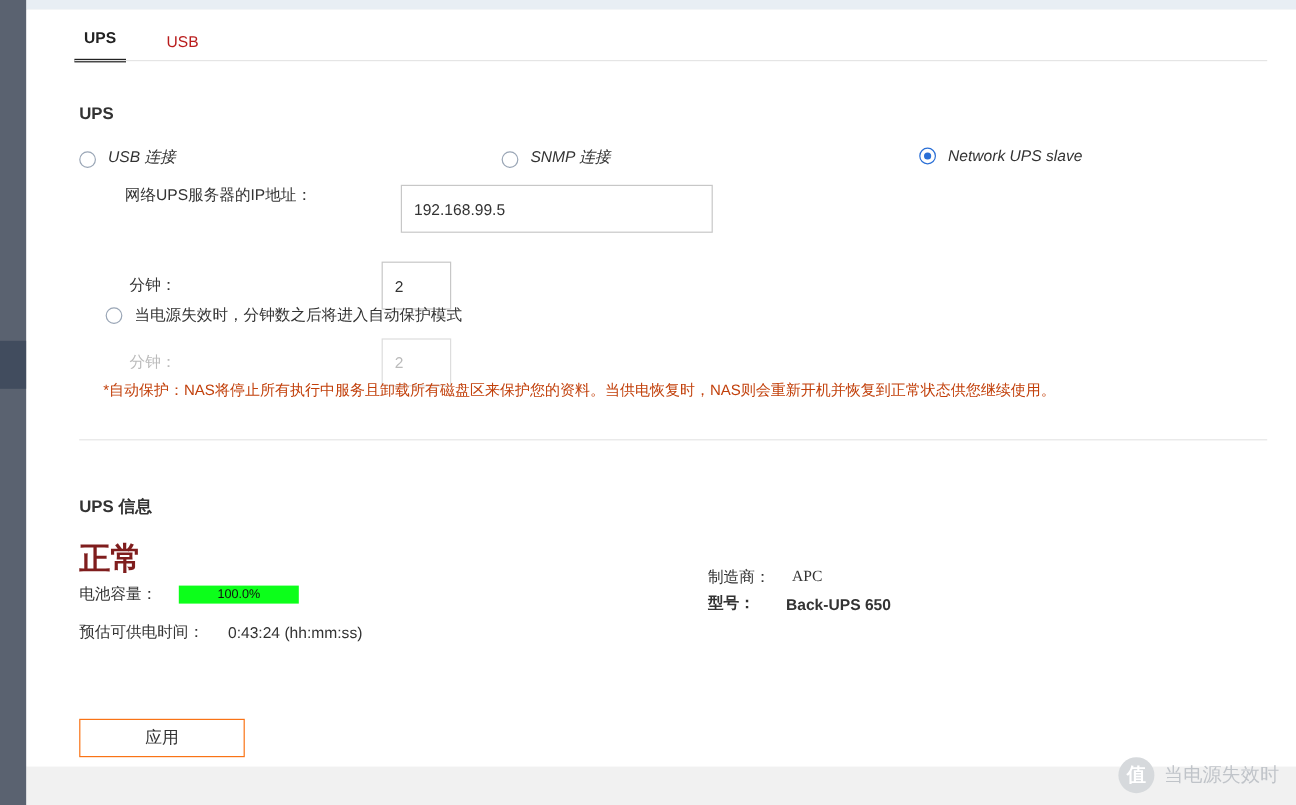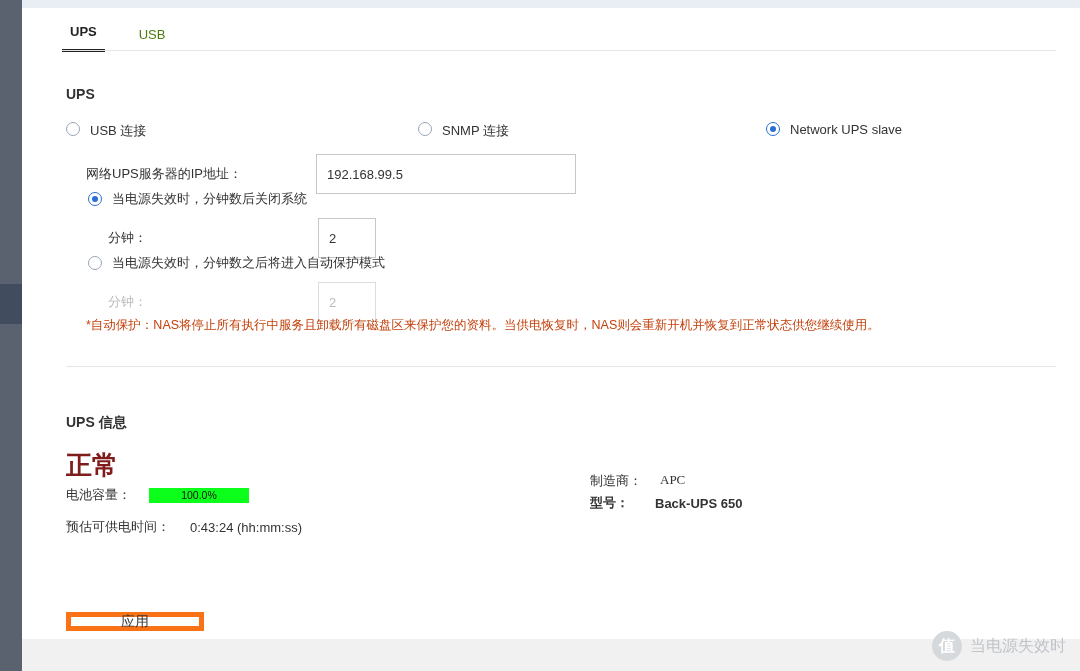--- a/index.html
+++ b/index.html
@@ -43,21 +43,21 @@
     .tabs {
       position: absolute;
       left: 40px; top: 8px;
       display: flex;
       gap: 26px;
       align-items: flex-end;
     }
     .tab {
       padding: 8px 8px 10px 8px;
       font-size: 13px;
-      color: #4d7c0f;
+      color: #b91c1c;
       cursor: pointer;
     }
     .tab.active {
       color: #222;
       font-weight: bold;
       border-bottom: 3px solid #222;
     }
     .tabline {
       position: absolute;
       left: 40px; right: 24px; top: 42px;
@@ -70,41 +70,41 @@
       font-weight: bold;
       font-size: 14px;
     }
 
     
     .conn-row {
       position: absolute;
       left: 44px; right: 40px; top: 114px;
       display: flex;
     }
-    .conn-opt { display: flex; align-items: flex-start; gap: 10px; cursor: pointer; }
+    .conn-opt { display: flex; align-items: flex-end; gap: 10px; cursor: pointer; font-style: italic; }
     .radio {
       width: 14px; height: 14px; border-radius: 50%;
       border: 1px solid #9aa6b6; position: relative;
       background: #fff;
     }
     .radio.checked::after {
       content: ''; position: absolute; left: 3px; top: 3px;
       width: 6px; height: 6px; border-radius: 50%;
       background: #2a6fd6;
     }
     .radio.checked.blue { border-color: #2a6fd6; }
 
     .conn1 { position: absolute; left: 0; }
     .conn2 { position: absolute; left: 352px; }
     .conn3 { position: absolute; left: 700px; }
 
     .field-row {
       position: absolute;
-      left: 64px;
-      display: flex; align-items: center;
+      left: 82px;
+      display: flex; align-items: flex-start;
     }
     .field-label { width: 230px; color: #333; }
     .input {
       border: 1px solid #c7c7c7;
       height: 40px;
       padding: 0 10px;
       font-size: 13px;
       color: #333;
       background: #fff;
     }
@@ -168,22 +168,22 @@
       left: 44px; top: 510px;
       display: flex; align-items: center; gap: 20px;
     }
 
     .mfr-row { position: absolute; left: 568px; top: 464px; display: flex; align-items: flex-start; gap: 18px; font-family: Liberation Serif, serif; }
     .model-row { position: absolute; left: 568px; top: 486px; display: flex; align-items: center; gap: 26px; font-weight: bold; }
 
     .apply-btn {
       position: absolute;
       left: 44px; bottom: 8px;
-      width: 138px; height: 19px;
-      border: 5px solid #f97316;
+      width: 138px; height: 32px;
+      border: 1px solid #f97316;
       background: #fff;
       display: flex; align-items: center; justify-content: center;
       cursor: pointer;
       font-size: 14px;
     }
 
     
     .bottom-strip {
       position: absolute;
       left: 22px; right: 0; bottom: 0;
@@ -237,24 +237,20 @@
       <div class="radio checked blue"></div>
       <span>Network UPS slave</span>
     </div>
   </div>
 
   <div class="field-row ip-row">
     <div class="field-label">网络UPS服务器的IP地址：</div>
     <input class="input input-ip" value="192.168.99.5" style="">
   </div>
 
-  <div class="subopt sub1">
-    <div class="radio checked blue"></div>
-    <span class="sub-label">当电源失效时，分钟数后关闭系统</span>
-  </div>
   <div class="min1">
     <div class="lbl">分钟：</div>
     <input class="input input-min" value="2" style="">
   </div>
 
   <div class="subopt sub2">
     <div class="radio"></div>
     <span class="sub-label">当电源失效时，分钟数之后将进入自动保护模式</span>
   </div>
   <div class="min2">

